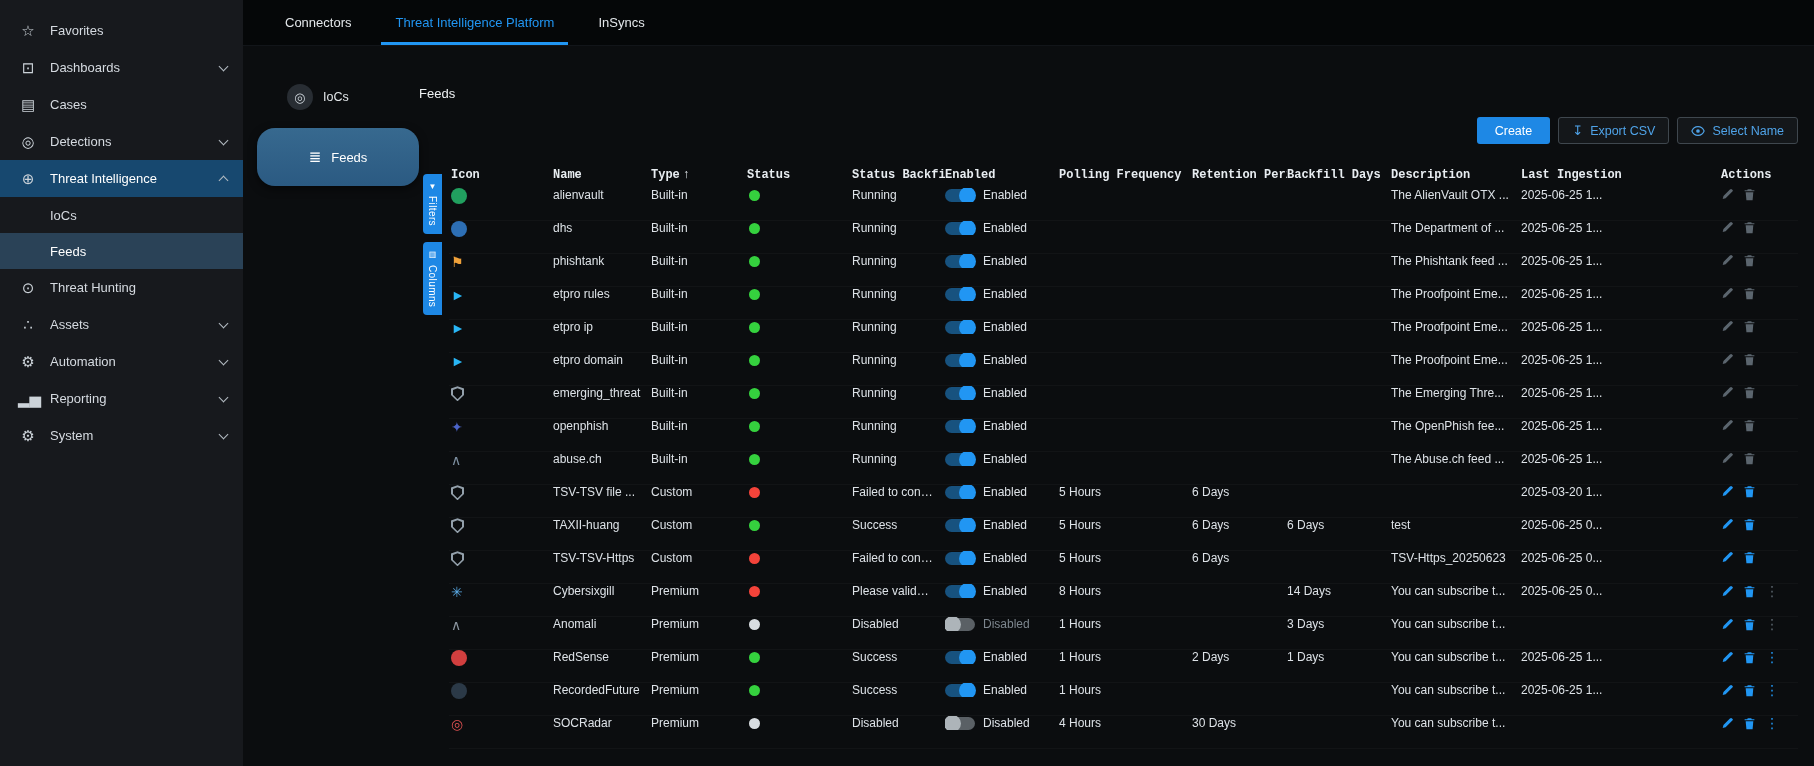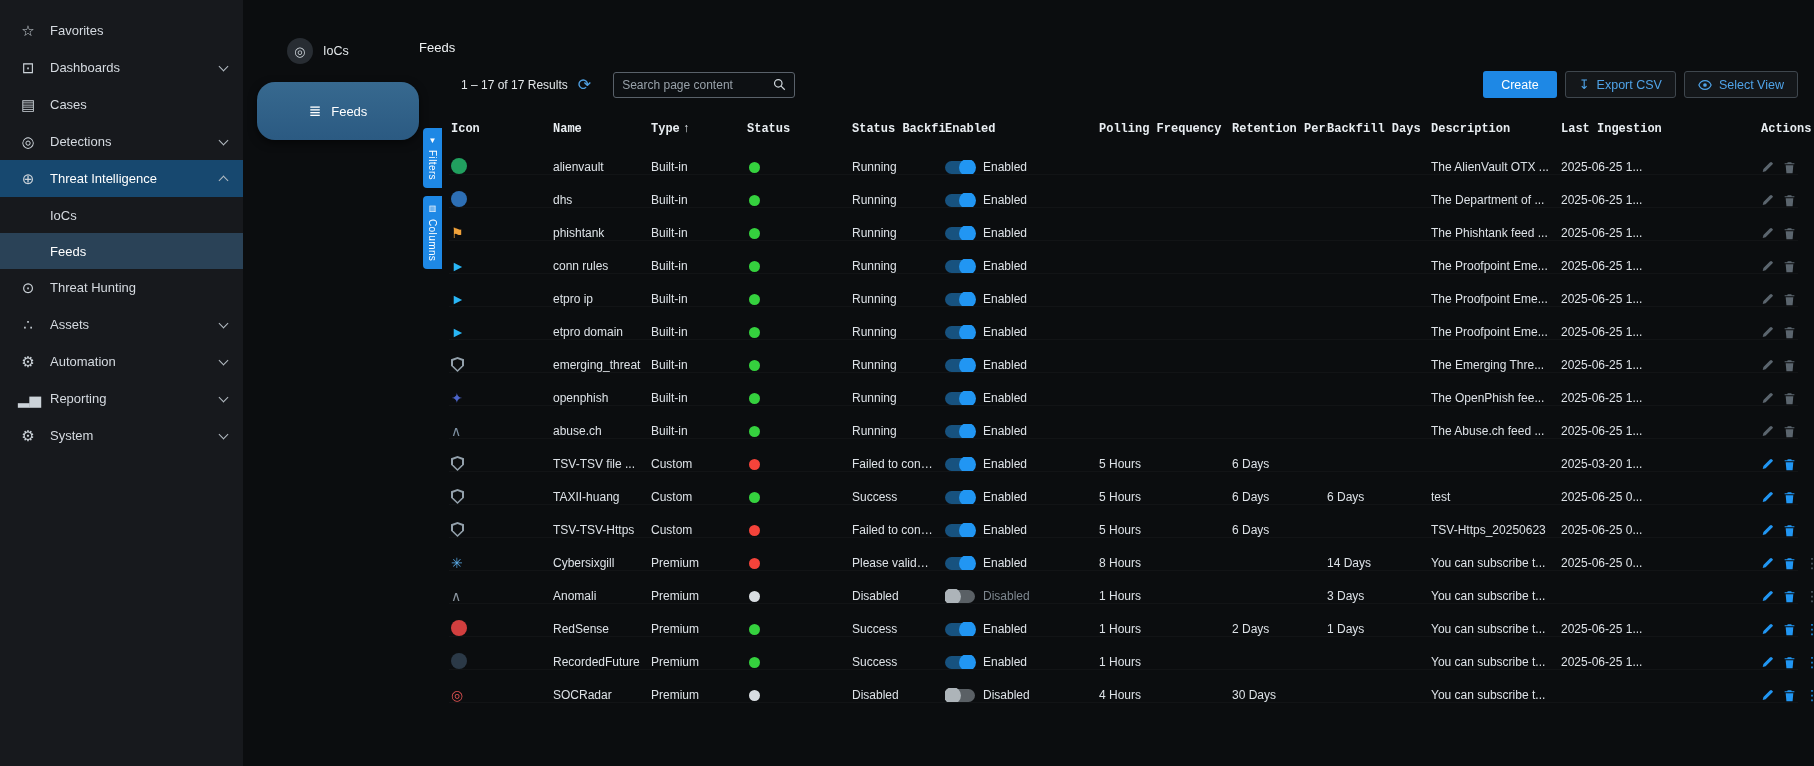--- a/index.html
+++ b/index.html
@@ -54,24 +54,24 @@
 
   
   .table-zone { position:relative; margin-top:18px; padding-left:30px; }
   .vtabs { position:absolute; left:4px; top:12px; display:flex; flex-direction:column; gap:8px; }
   .vtab { writing-mode:vertical-rl; background:#1e88e5; color:#fff; font-size:10px; padding:8px 4px; border-radius:4px 0 0 4px; display:flex; align-items:center; gap:5px; cursor:pointer; letter-spacing:.4px; }
   .vtab .vicon { font-size:8px; }
 
   .thead { display:flex; height:26px; align-items:center; font-size:12px; font-weight:bold; color:#e8edf1;font-family:Liberation Mono, monospace; }
   .hc { flex:none; white-space:nowrap; overflow:hidden; padding-right:10px; cursor:pointer; }
   .sort-arrow { margin-left:3px; }
-  .row { display:flex; height:33px; align-items:flex-end; font-size:12px; color:#dde2e7; border-bottom:1px solid rgba(255,255,255,0.03); }
+  .row { display:flex; height:33px; align-items:flex-start; font-size:12px; color:#dde2e7; border-bottom:1px solid rgba(255,255,255,0.03); }
   .c { flex:none; white-space:nowrap; overflow:hidden; text-overflow:ellipsis; padding-right:10px; }
   .c0 { width:104px; padding-left:2px; } .c1 { width:98px; } .c2 { width:96px; } .c3 { width:105px; }
-  .c4 { width:93px; } .c5 { width:114px; display:flex; align-items:center; } .c6 { width:133px;margin-left:40px; }
+  .c4 { width:93px; } .c5 { width:114px; display:flex; align-items:center; } .c6 { width:133px; }
   .c7 { width:95px; } .c8 { width:104px; } .c9 { width:130px; } .c10 { width:200px; }
   .c11 { width:88px; display:flex; align-items:center; gap:9px; overflow:visible; }
 
   .dot { width:11px; height:11px; border-radius:50%; display:inline-block; margin-left:2px; vertical-align:middle; }
   .dot.green { background:var(--green,#35d13e); }
   .dot.red { background:var(--red,#f4433a); }
   .dot.gray { background:var(--graydot,#d8dde1); }
 
   .switch { width:30px; height:13px; border-radius:7px; position:relative; display:inline-block; flex:none; cursor:pointer; }
   .switch .knob { position:absolute; top:-2px; width:17px; height:17px; border-radius:50%; }
@@ -152,61 +152,61 @@
         </div>
         <div class="side-item">
     <span class="glyph">⚙</span>
     <span class="lbl">System</span>
   <span class="chev"></span>
         </div>
       </nav>
   </aside>
 
   <div class="main">
+    <div class="tabbar" id="tabbar">
+        <div class="tab">
+    <span>Connectors</span>
+  </div>
+        <div class="tab active">
+    <span>Threat Intelligence Platform</span>
+  </div>
+        <div class="tab">
+    <span>InSyncs</span>
+  </div>
+      </div>
 
     <div class="content">
 
       <div class="subrail">
         <div class="ioc-row">
           <span class="ioc-circle">◎</span>
           <span>IoCs</span>
         </div>
         <div class="feeds-btn">
           <span class="feeds-icon">≣</span>
           <span>Feeds</span>
         </div>
       </div>
 
       <div class="panel">
         <div class="page-title">Feeds</div>
 
         <div class="toolbar">
-          <div class="results">
-            <span>1 – 17 of 17 Results</span>
-            <span class="refresh">⟳</span>
-            <div class="search">
-              <input placeholder="Search page content" style="">
-              <svg class="mag" width="13" height="13" viewBox="0 0 16 16">
-                <circle cx="6.5" cy="6.5" r="4.6" fill="none" stroke="#cfd6db" stroke-width="1.5"></circle>
-                <line x1="10" y1="10" x2="14.5" y2="14.5" stroke="#cfd6db" stroke-width="1.5"></line>
-              </svg>
-            </div>
-          </div>
           <div class="spacer"></div>
           <button class="btn primary">Create</button>
           <button class="btn ghost">
             <span class="dl">↧</span>
             <span>Export CSV</span>
           </button>
           <button class="btn ghost">
             <svg width="14" height="12" viewBox="0 0 16 12">
               <path d="M8 1C4.7 1 2 3.4 1 6c1 2.6 3.7 5 7 5s6-2.4 7-5c-1-2.6-3.7-5-7-5z" fill="none" stroke="#4fa3e8" stroke-width="1.3"></path>
               <circle cx="8" cy="6" r="2.1" fill="#4fa3e8"></circle>
             </svg>
-            <span>Select View</span>
+            <span>Select Name</span>
           </button>
         </div>
 
         <div class="table-zone">
           <div class="vtabs">
             <div class="vtab">
               <span class="vicon">▼</span>
               <span>Filters</span>
             </div>
             <div class="vtab">
@@ -321,21 +321,21 @@
         <svg width="13" height="13" viewBox="0 0 16 16">
                         <path d="M5.8 1.5h4.4l.6 1.2H14v1.4H2V2.7h3.2z"></path>
                         <path d="M3.3 5.3h9.4L11.8 15H4.2z"></path>
                       </svg>
       </span>
 
     </div>
   </div>
                 <div class="row">
     <div class="c c0"><span class="feed-glyph" style="color: rgb(41, 182, 246);">►</span></div>
-    <div class="c c1">conn rules</div>
+    <div class="c c1">etpro rules</div>
     <div class="c c2">Built-in</div>
     <div class="c c3"><span class="dot green"></span></div>
     <div class="c c4">Running</div>
     <div class="c c5">
       <span class="switch on">
                       <span class="knob"></span>
                     </span>
       <span class="en-label">Enabled</span>
     </div>
     <div class="c c6"></div>

